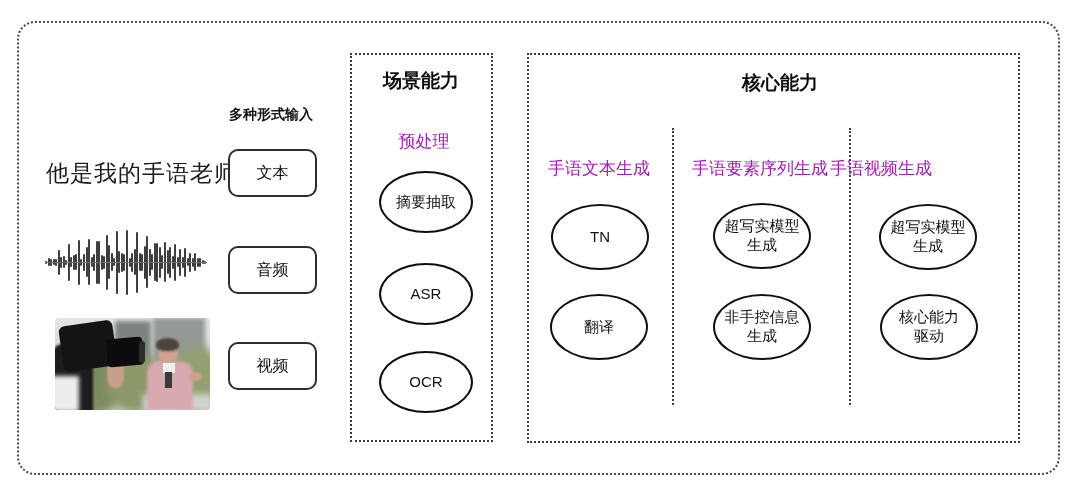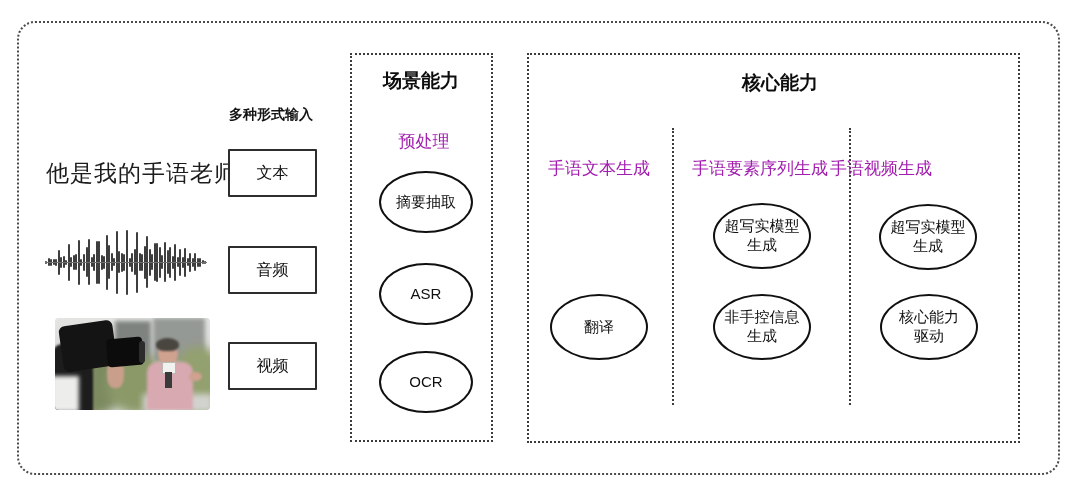--- a/index.html
+++ b/index.html
@@ -17,21 +17,21 @@
   .ellipse{position:absolute;border:2.5px solid #101010;border-radius:50%;background:#fff;
            display:flex;align-items:center;justify-content:center;text-align:center;
            font-size:15px;line-height:1.25;white-space:pre-line;color:#101010;}
   .ellipse.sm{width:90px;height:58px;}
   .ellipse.lg{width:94px;height:62px;}
   .input-heading{position:absolute;left:271px;top:106px;transform:translateX(-50%);
                  font-size:14px;font-weight:bold;white-space:nowrap;}
   .sample-text{position:absolute;left:46px;top:158px;font-size:23px;letter-spacing:1px;
                white-space:nowrap;color:#1c1c1c;}
   .input-box{position:absolute;left:228px;width:85px;height:44px;border:2px solid #2d2d2d;
-             border-radius:1px;background:#fff;display:flex;align-items:center;
+             border-radius:10px;background:#fff;display:flex;align-items:center;
              justify-content:center;font-size:16px;color:#111;}
   .waveform{position:absolute;left:45px;top:228px;width:162px;height:68px;
             display:flex;align-items:center;justify-content:space-between;}
   .waveform::before{content:"";position:absolute;left:0;right:0;top:50%;height:1px;background:#6f6f6f;}
   .wf-bar{width:2px;background:#3e3e3e;border-radius:1px;flex:0 0 auto;}
   .photo{position:absolute;left:55px;top:318px;width:155px;height:92px;border-radius:4px;
          overflow:hidden;background:#dfe0de;}
   .photo div{position:absolute;}
   .ph-sky{left:0;top:0;width:155px;height:40px;background:linear-gradient(#e4e5e3,#d9dad8);}
   .ph-bldg1{left:60px;top:3px;width:36px;height:50px;background:#7e837f;filter:blur(2px);}
@@ -181,20 +181,21 @@
   <div class="dashed-box core-box"></div>
   <div class="box-title" style="left:780px;top:70px">核心能力</div>
 
   <div class="col-divider" style="left:672px"></div>
   <div class="col-divider" style="left:849px"></div>
 
   <div class="sub-label" style="left:599px;top:157px">手语文本生成</div>
   <div class="sub-label" style="left:760px;top:157px">手语要素序列生成</div>
   <div class="sub-label" style="left:881px;top:157px">手语视频生成</div>
 
+  <div class="ellipse lg" style="left:551px;top:204px">TN</div>
   <div class="ellipse lg" style="left:550px;top:294px">翻译</div>
   <div class="ellipse lg" style="left:713px;top:203px">超写实模型
 生成</div>
   <div class="ellipse lg" style="left:713px;top:294px">非手控信息
 生成</div>
   <div class="ellipse lg" style="left:879px;top:204px">超写实模型
 生成</div>
   <div class="ellipse lg" style="left:880px;top:294px">核心能力
 驱动</div>
 

